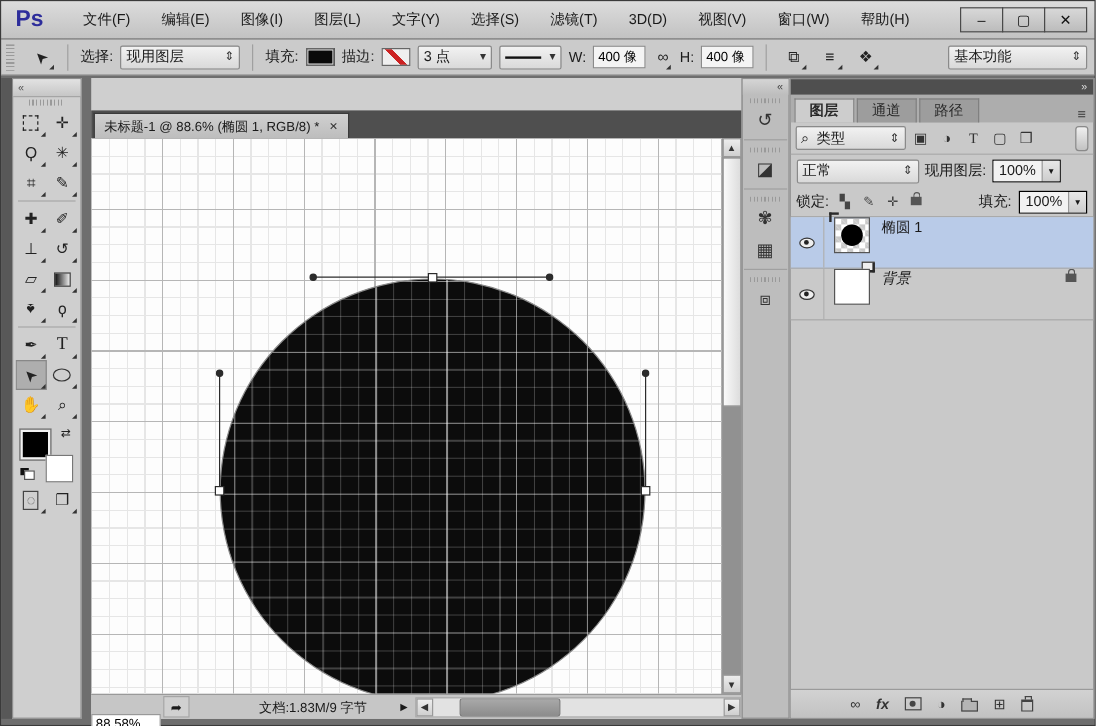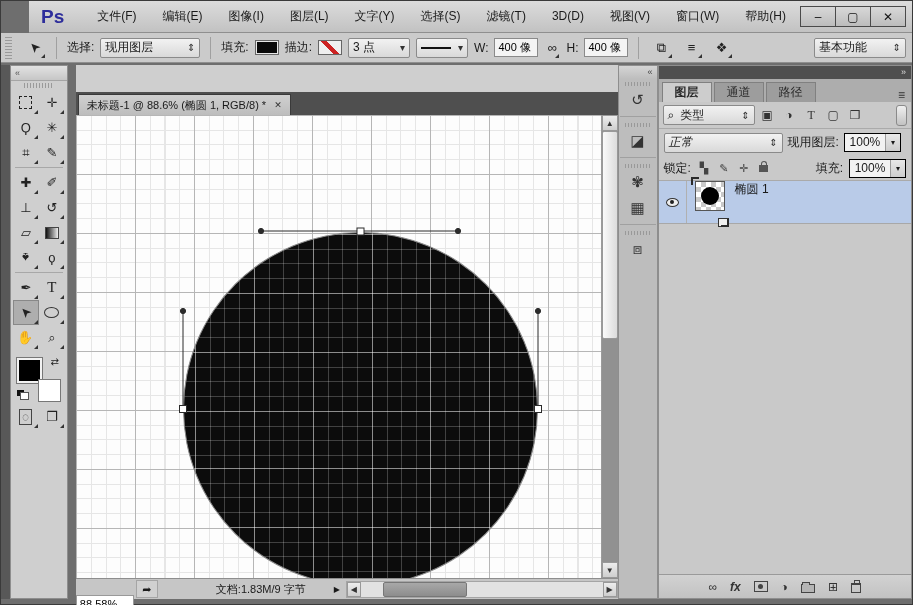--- a/index.html
+++ b/index.html
@@ -1,40 +1,40 @@
 <!DOCTYPE html>
 <html><head>
 <meta charset="utf-8">
 <style>
   * { margin:0; padding:0; box-sizing:border-box; }
   html,body { width:913px; height:605px; overflow:hidden; }
   body { font-family:"Liberation Sans","DejaVu Sans",sans-serif; font-size:12px; color:#1a1a1a; background:#6e6e6e; }
   #app { width:913px; height:605px; display:flex; flex-direction:column; border:1px solid #3a3a3a; }
 
   
-  .titlebar { height:32px; background:linear-gradient(#dcdcdc,#c2c2c2); display:flex; align-items:center; border-bottom:1px solid #8f8f8f; flex:0 0 32px;margin-left:28px; }
+  .titlebar { height:32px; background:linear-gradient(#dcdcdc,#c2c2c2); display:flex; align-items:center; border-bottom:1px solid #8f8f8f; flex:0 0 32px; }
   .ps-logo { font-weight:bold; font-size:19px; color:#2d2d9b; margin:0 20px 0 12px; }
   .menu-item { padding:0 13px; line-height:31px; cursor:default; }
   .win-controls { margin-left:auto; margin-right:6px; display:flex; }
   .win-btn { width:36px; height:21px; border:1px solid #4a4a4a; margin-left:-1px; display:flex; align-items:center; justify-content:center; font-size:12px; color:#111; background:linear-gradient(#d8d8d8,#bcbcbc); }
 
   
   .optionsbar { height:30px; background:#cbcbcb; border-bottom:1px solid #8f8f8f; display:flex; align-items:center; gap:6px; padding:0 6px 0 0; flex:0 0 30px; }
   .grip-v { width:7px; height:22px; margin:0 4px; background:repeating-linear-gradient(to bottom,#9a9a9a 0 1px,transparent 1px 3px); }
   .opt-sep { width:1px; height:22px; background:#a0a0a0; margin:0 4px; }
   .opt-label { white-space:nowrap; }
   .combo { background:linear-gradient(#f2f2f2,#d9d9d9); border:1px solid #8a8a8a; border-radius:2px; height:20px; display:flex; align-items:center; padding:0 4px; gap:6px; }
   .combo .arrows { margin-left:auto; font-size:10px; color:#333; }
   .field { background:#f4f4f4; border:1px solid #8a8a8a; height:19px; padding:0 3px; font-size:11px; font-family:inherit; }
   .swatch-black { width:24px; height:15px; background:#0a0a0a; border:1px solid #666; box-shadow:inset 0 0 0 1px #e8e8e8; }
   .swatch-none { width:24px; height:15px; border:1px solid #666; background:linear-gradient(45deg,transparent 42%,#cc2222 42% 58%,transparent 58%),#efefef; }
   .line-style { width:30px; border-top:2px solid #111; display:inline-block; }
   .icon-btn { width:24px; height:22px; display:flex; align-items:center; justify-content:center; font-size:13px; color:#222; position:relative; }
   .icon-btn::after, .tool::after { content:''; position:absolute; right:1px; bottom:1px; border-left:4px solid transparent; border-bottom:4px solid #333; }
-  .ws-combo { width:92px; margin-left:auto; }
+  .ws-combo { width:116px; margin-left:auto; }
 
   
   .workspace { flex:1; display:flex; background:#6e6e6e; padding:2px 0 5px 0; }
   .edge-strip { width:9px; background:#585858; }
 
   
   .toolbar { width:58px; background:#cfcfcf; border:1px solid #8e8e8e; display:flex; flex-direction:column; align-items:center; }
   .toolbar-header { width:100%; height:15px; background:linear-gradient(#e2e2e2,#c6c6c6); border-bottom:1px solid #a5a5a5; font-size:9px; color:#555; padding-left:4px; line-height:14px; }
   .toolbar-grip { width:30px; height:5px; margin:2px 0; background:repeating-linear-gradient(to right,#9a9a9a 0 1px,transparent 1px 3px); }
   .tool-grid { display:grid; grid-template-columns:26px 26px; }
@@ -100,21 +100,21 @@
   .panel-top { height:13px; background:#4f4f4f; color:#ddd; font-size:9px; text-align:right; padding-right:5px; line-height:12px; flex:0 0 13px; }
   .panel-tabs { height:23px; background:#adadad; display:flex; align-items:flex-end; padding-left:3px; flex:0 0 23px; }
   .panel-tab { height:20px; padding:0 12px; display:flex; align-items:center; font-size:12px; background:#9d9d9d; border:1px solid #808080; border-bottom:none; margin-right:2px; color:#2a2a2a; }
   .panel-tab.active { background:#cdcdcd; font-weight:bold; }
   .panel-menu { margin-left:auto; margin-right:6px; font-size:12px; color:#333; }
   .filter-row { height:27px; display:flex; align-items:center; gap:3px; padding:0 4px; border-bottom:1px solid #aaa; }
   .filter-combo { width:92px; }
   .f-icon { width:19px; height:19px; display:flex; align-items:center; justify-content:center; font-size:12px; color:#333; }
   .toggle-pill { margin-left:auto; width:11px; height:21px; border:1px solid #8a8a8a; border-radius:3px; background:linear-gradient(#f0f0f0,#c2c2c2); }
   .blend-row { height:27px; display:flex; align-items:center; gap:5px; padding:0 5px; }
-  .blend-combo { width:119px;font-style:italic; }
+  .blend-combo { width:102px; }
   .val-box { display:flex; align-items:center; border:1px solid #000000; background:#e9e9e9; height:19px; }
   .val-box .val { width:40px; text-align:center; background:#f2f2f2; height:100%; line-height:17px; }
   .val-box .dd { width:15px; text-align:center; font-size:8px; background:linear-gradient(#e8e8e8,#cdcdcd); border-left:1px solid #9a9a9a; height:100%; line-height:17px; }
   .lock-row { height:25px; display:flex; align-items:center; gap:6px; padding:0 5px; border-bottom:1px solid #aaa; }
   .lock-ico { font-size:11px; color:#444; width:14px; text-align:center; }
   .layers-list { background:#c9c9c9; }
   .layer-row { height:43px; display:flex; border-bottom:1px solid #a8a8a8; }
   .layer-row.selected { background:#b9cbe8; }
   .eye-cell { width:28px; display:flex; justify-content:center; align-self:stretch; align-items:center; border-right:1px solid #b0b0b0; }
   .icon-eye { width:13px; height:9px; border:1px solid #333; border-radius:50%; position:relative; background:#eee; }
@@ -423,20 +423,30 @@
         <div class="layer-row selected">
           <div class="eye-cell">
               <span class="icon-eye"></span>
             </div>
           <div class="thumb-wrap corners">
             <div class="thumb"></div>
             <div class="path-badge"></div>
           </div>
           <span class="layer-name">椭圆 1</span>
         </div>
+        <div class="layer-row">
+          <div class="eye-cell">
+              <span class="icon-eye"></span>
+            </div>
+          <div class="thumb-wrap">
+            <div class="thumb plain"></div>
+          </div>
+          <span class="layer-name italic">背景</span>
+          <span class="bg-lock"><span class="icon-lock"></span></span>
+        </div>
       </div>
       <div class="panel-filler"></div>
       <div class="panel-bottom">
         <span class="pb-icon">∞</span>
         <span class="pb-icon pb-fx">fx</span>
         <span class="pb-icon">
             <span class="icon-mask"></span>
           </span>
         <span class="pb-icon">◑</span>
         <span class="pb-icon">

